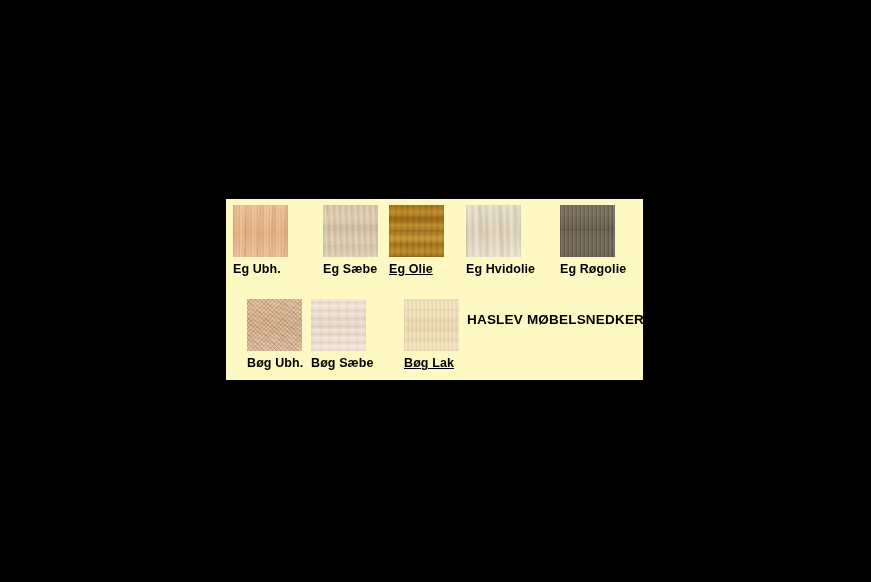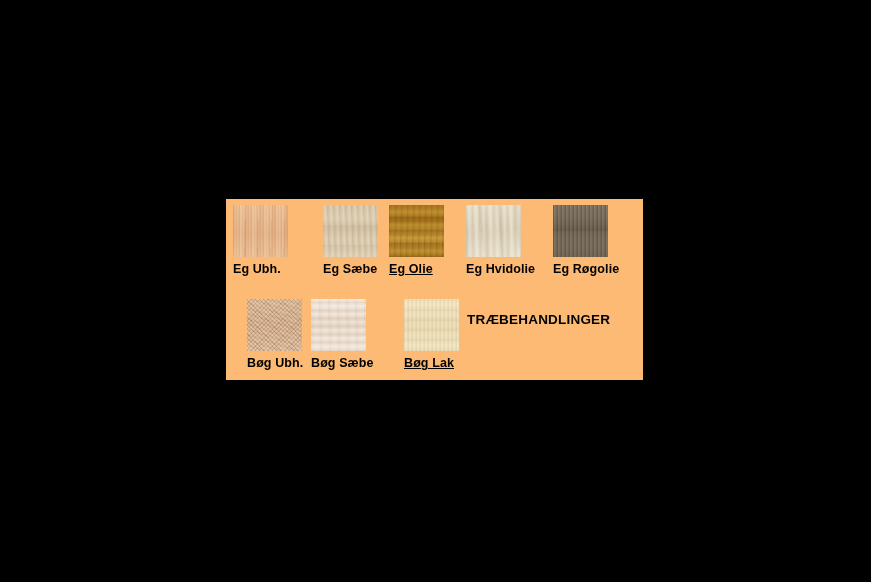--- a/index.html
+++ b/index.html
@@ -14,21 +14,21 @@
     overflow: hidden;
     font-family: "Liberation Sans", sans-serif;
   }
 
   #wood-finish-panel {
     position: absolute;
     left: 226px;
     top: 199px;
     width: 417px;
     height: 181px;
-    background: #fdba74;
+    background: #fef9c3;
     box-sizing: border-box;
   }
 
   .swatch-row {
     position: absolute;
     left: 0;
     top: 0;
   }
 
   .swatch-cell {
@@ -239,21 +239,21 @@
     <div class="swatch-cell" style="left:163px;text-decoration:underline;">
       <span class="swatch-chip tex-eg-olie"></span>
       <span class="swatch-label">Eg Olie</span>
     </div>
 
     <div class="swatch-cell" style="left:240px;">
       <span class="swatch-chip tex-eg-hvidolie"></span>
       <span class="swatch-label">Eg Hvidolie</span>
     </div>
 
-    <div class="swatch-cell" style="left:327px;">
+    <div class="swatch-cell" style="left:334px;">
       <span class="swatch-chip tex-eg-rogolie"></span>
       <span class="swatch-label">Eg Røgolie</span>
     </div>
 
   </div>
 
   <div class="swatch-row" style="top:100px;">
 
     <div class="swatch-cell" style="left:7px;padding-left:14px;">
       <span class="swatch-chip tex-bog-ubh"></span>
@@ -266,16 +266,16 @@
     </div>
 
     <div class="swatch-cell" style="left:178px;text-decoration:underline;">
       <span class="swatch-chip tex-bog-lak"></span>
       <span class="swatch-label">Bøg Lak</span>
     </div>
 
   </div>
 
   <div id="brand-text-block">
-    <span class="brand-line">TRÆBEHANDLINGER</span>
+    <span class="brand-line">HASLEV MØBELSNEDKERI</span>
   </div>
 
 </div>
 
 </body></html>

